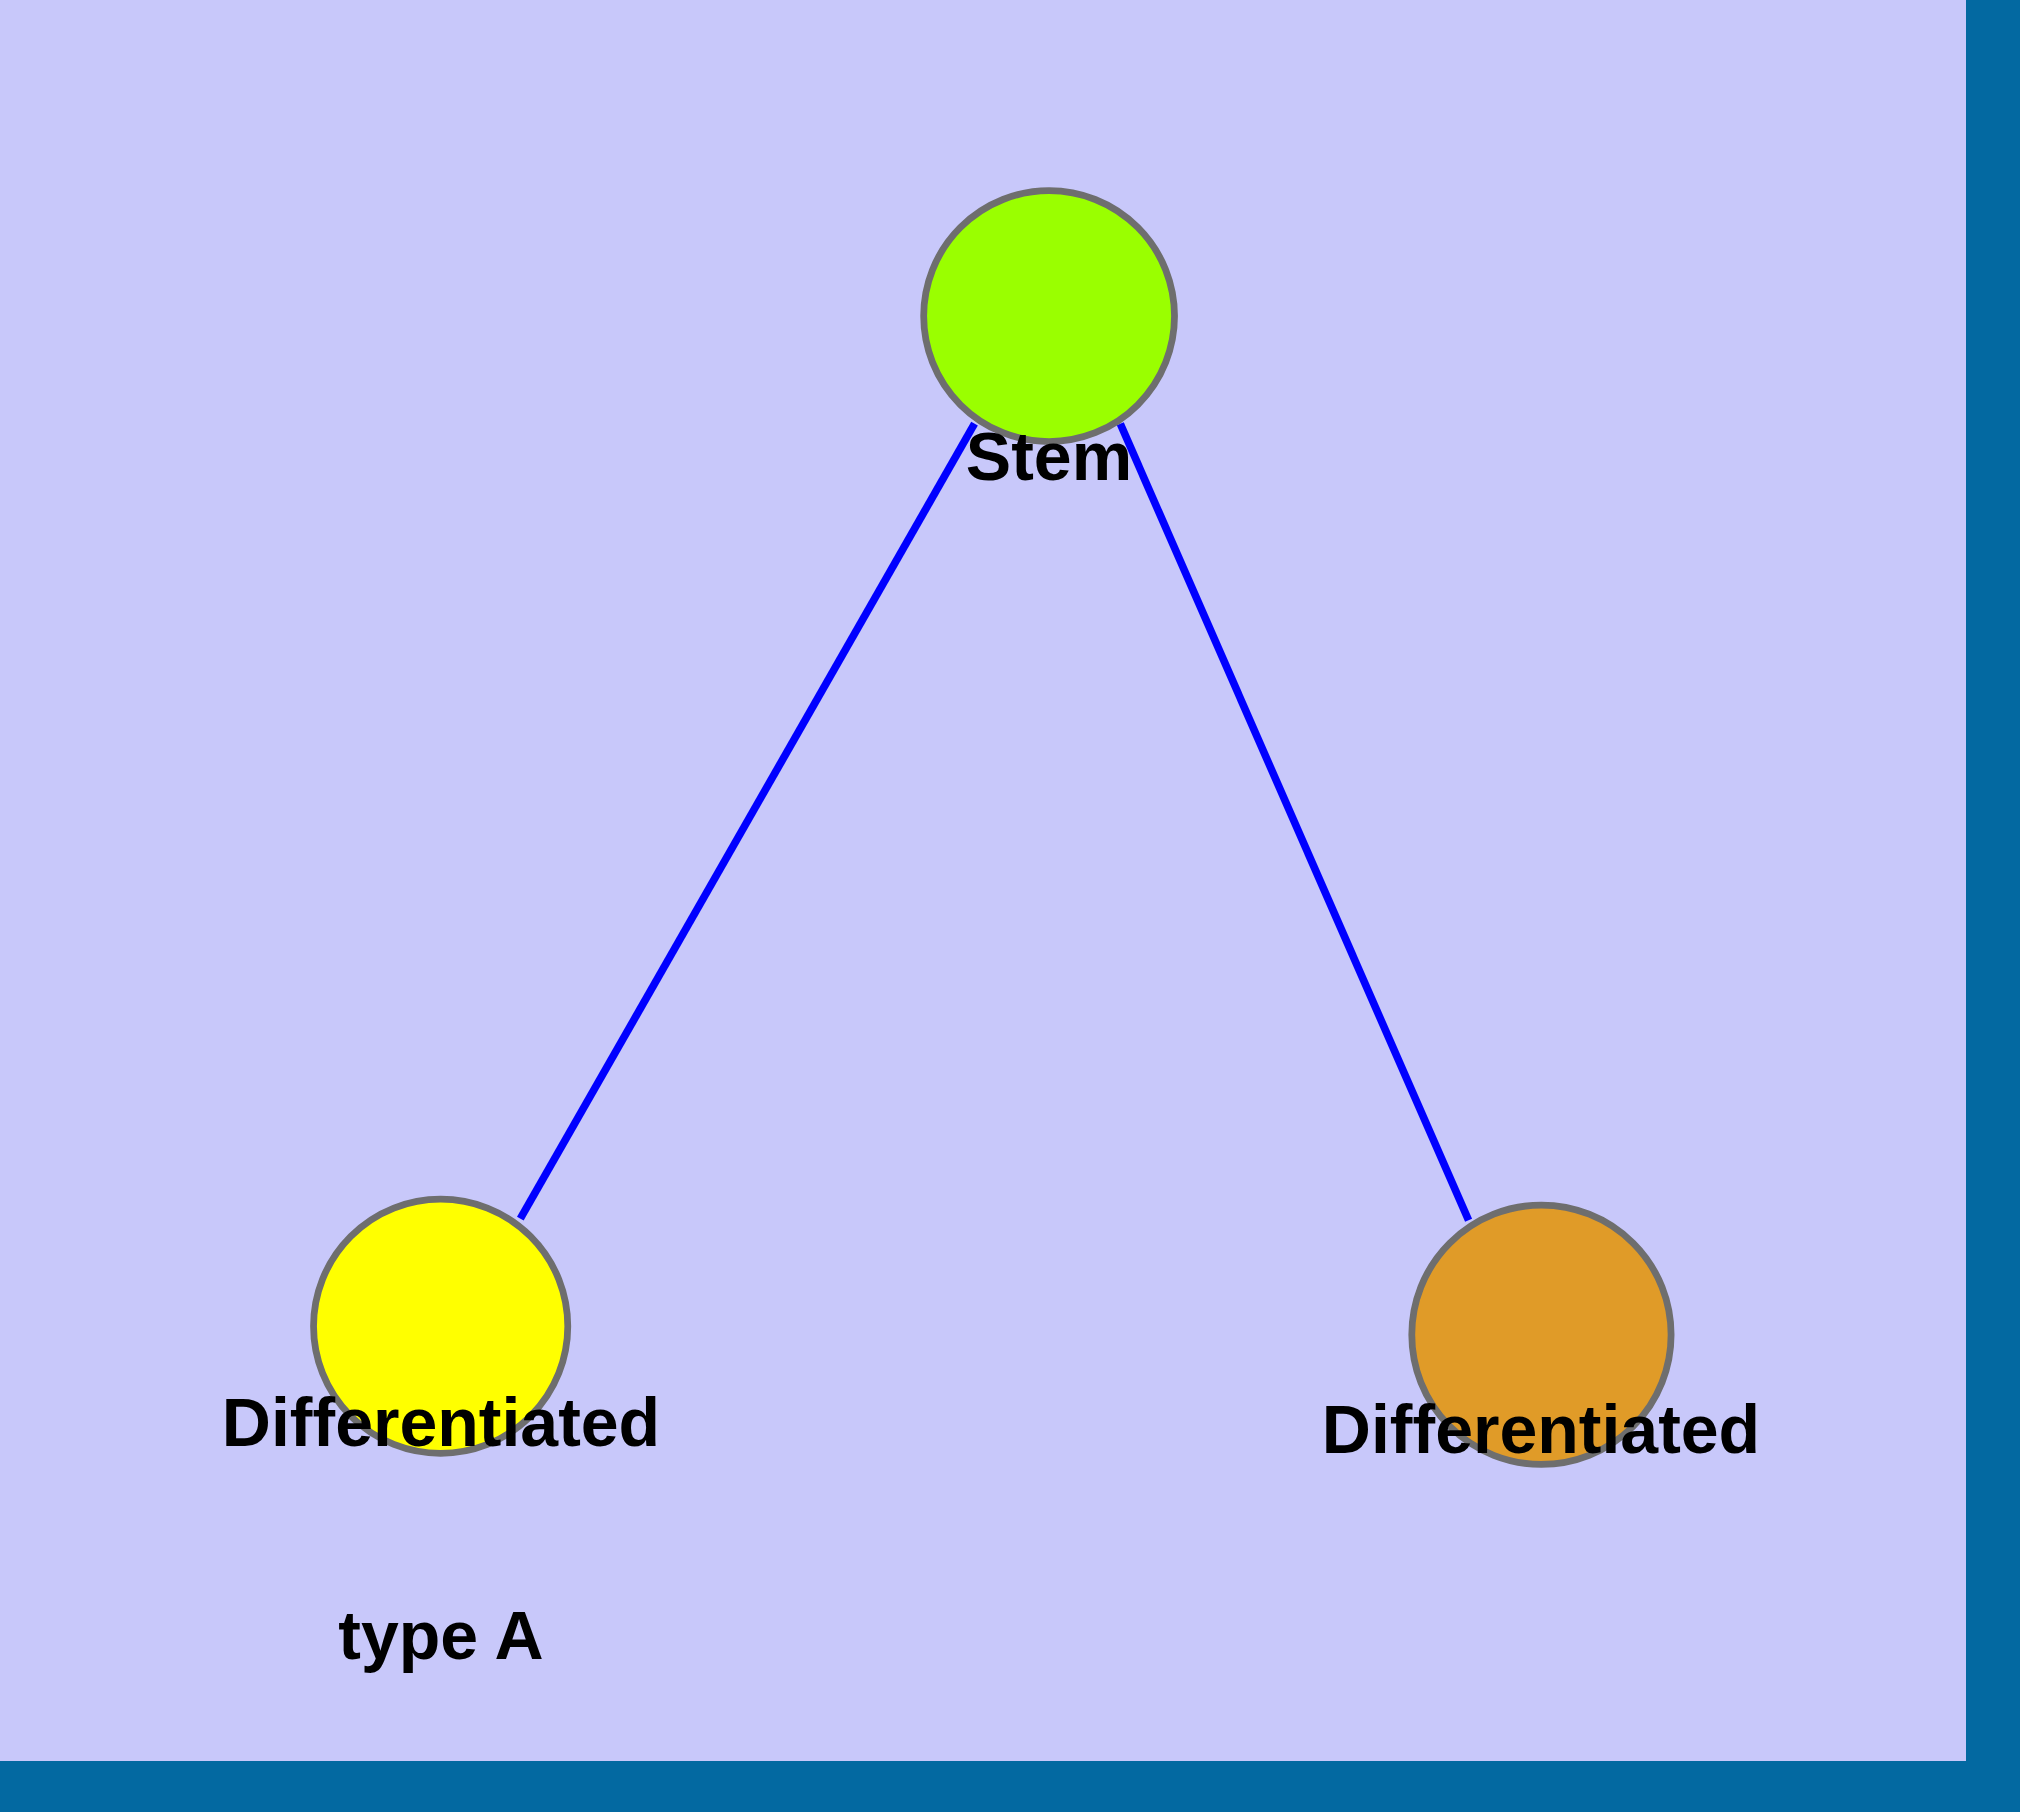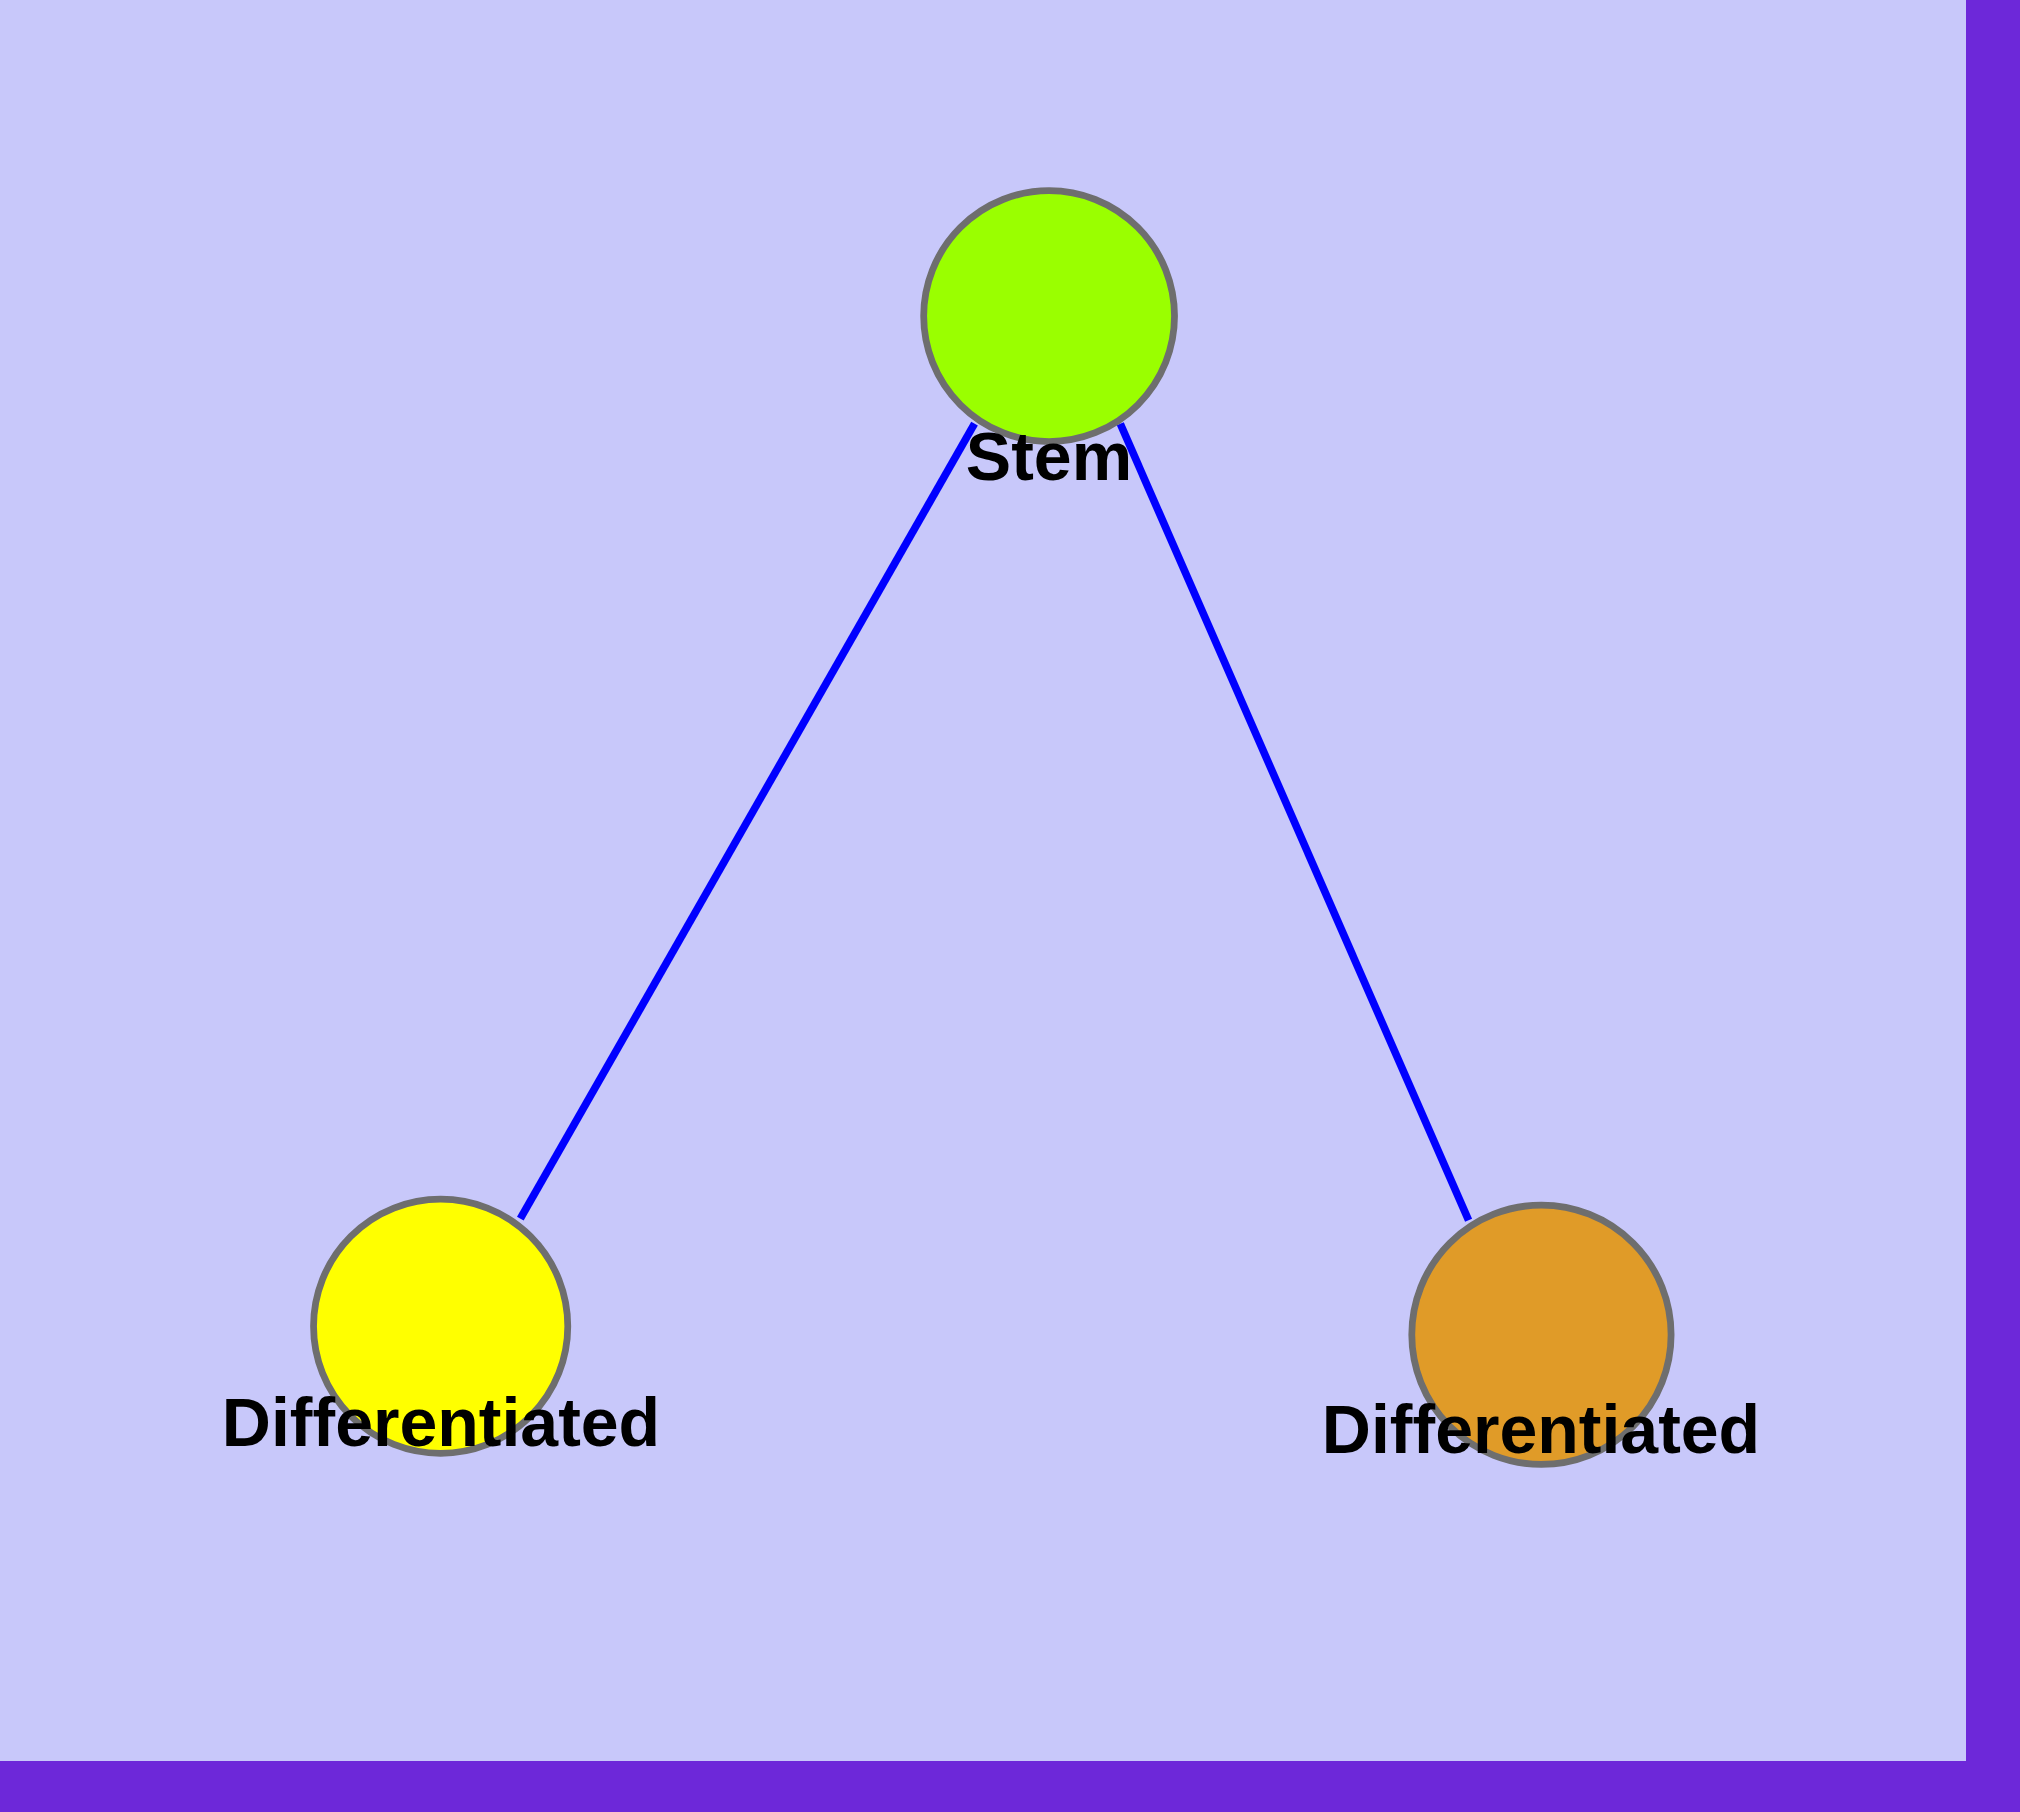--- a/index.html
+++ b/index.html
@@ -5,21 +5,21 @@
   html, body {
     margin: 0;
     padding: 0;
     background: #ffffff;
   }
   #stage {
     position: relative;
     width: 2021px;
     height: 1812px;
     overflow: hidden;
-    background: #6d28d9;
+    background: #0369a1;
   }
   #canvas {
     position: absolute;
     left: 0;
     top: 0;
     width: 1966px;
     height: 1761px;
     background: #c8c8fa;
   }
   #graph-svg {
@@ -82,20 +82,21 @@
         <circle cx="1819" cy="1575" r="153" fill="#e09b28" stroke="#6e6e6e" stroke-width="8"></circle>
       </g>
     </svg>
 
     <div class="node-label big" id="label-stem">
       <div>Stem</div>
     </div>
 
     <div class="node-label big" id="label-diff-a">
       <div>Differentiated</div>
+      <div>type A</div>
     </div>
 
     <div class="node-label big" id="label-diff-b">
       <div>Differentiated</div>
     </div>
 
   </div>
 </div>
 
 

